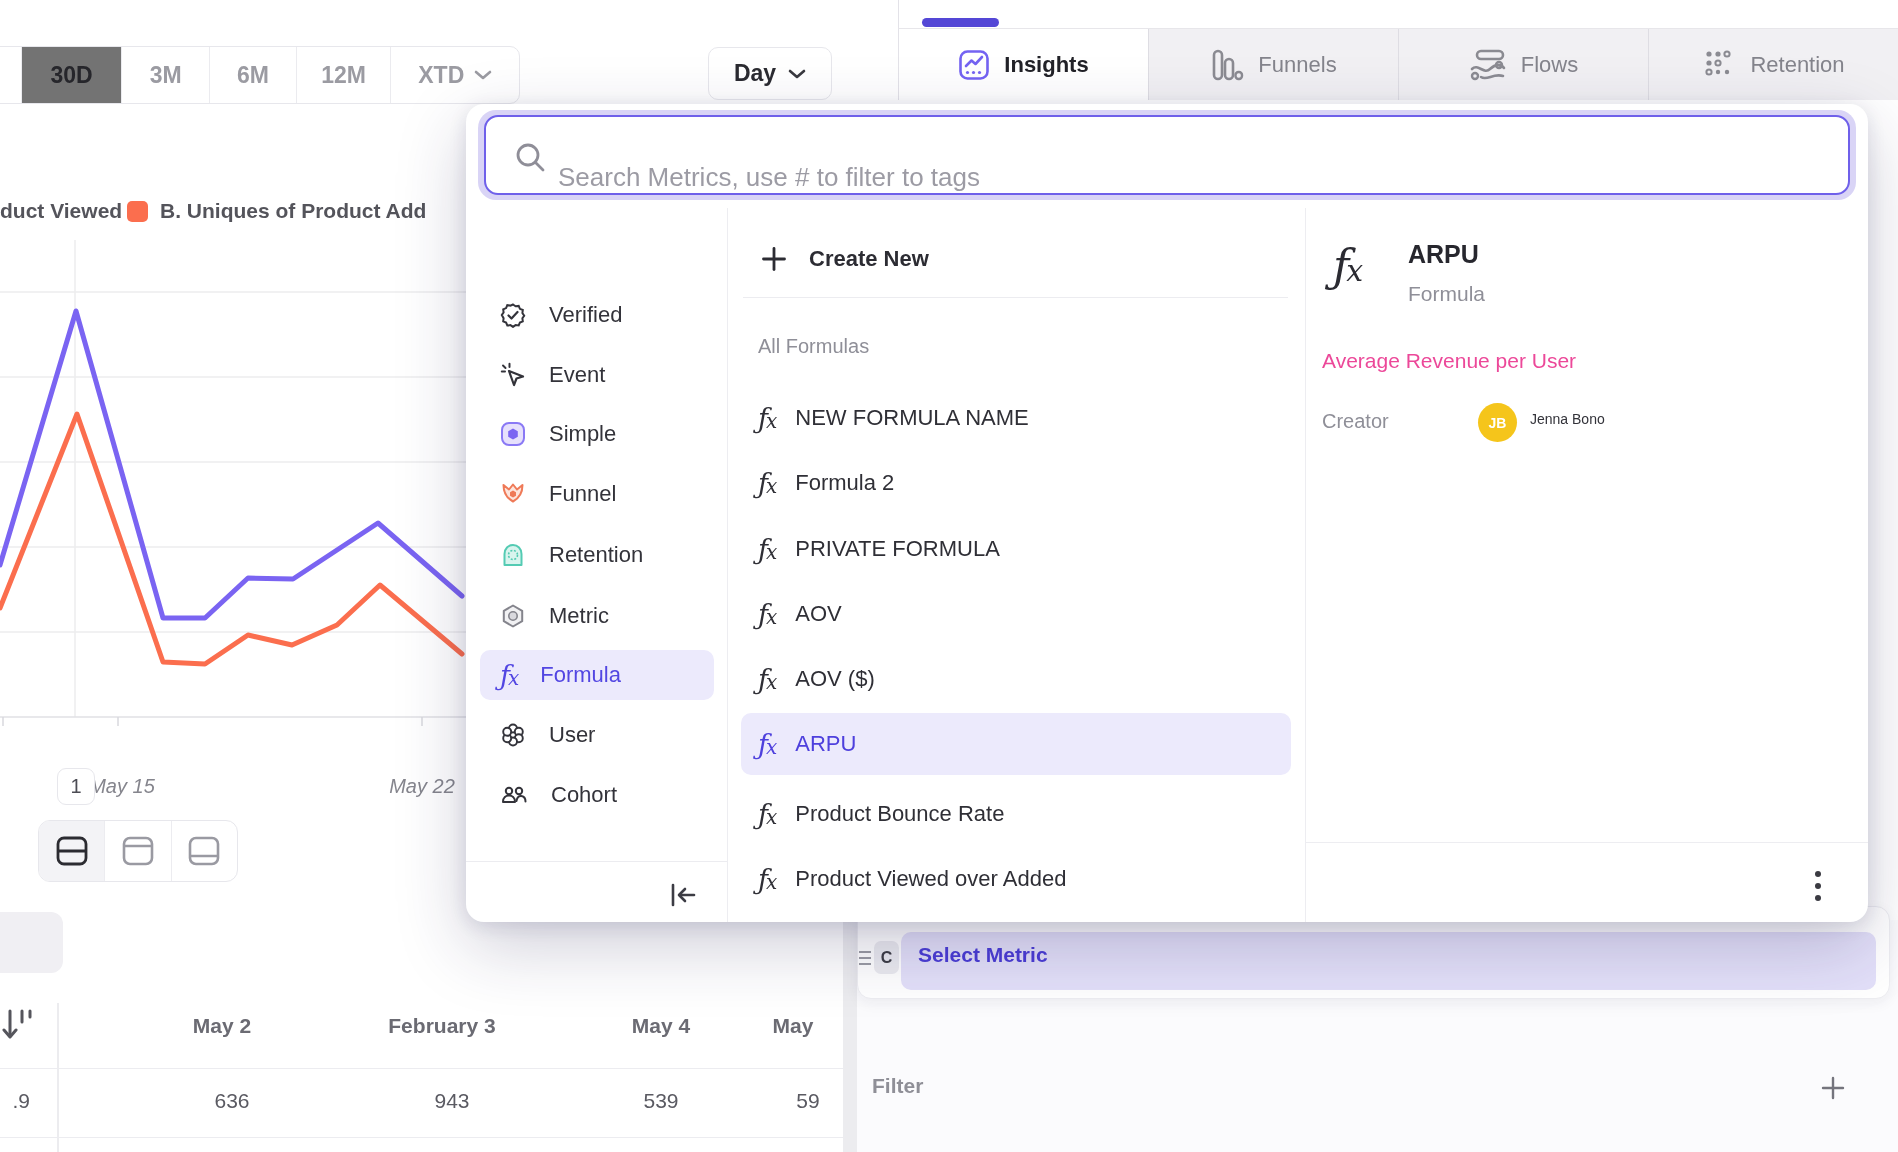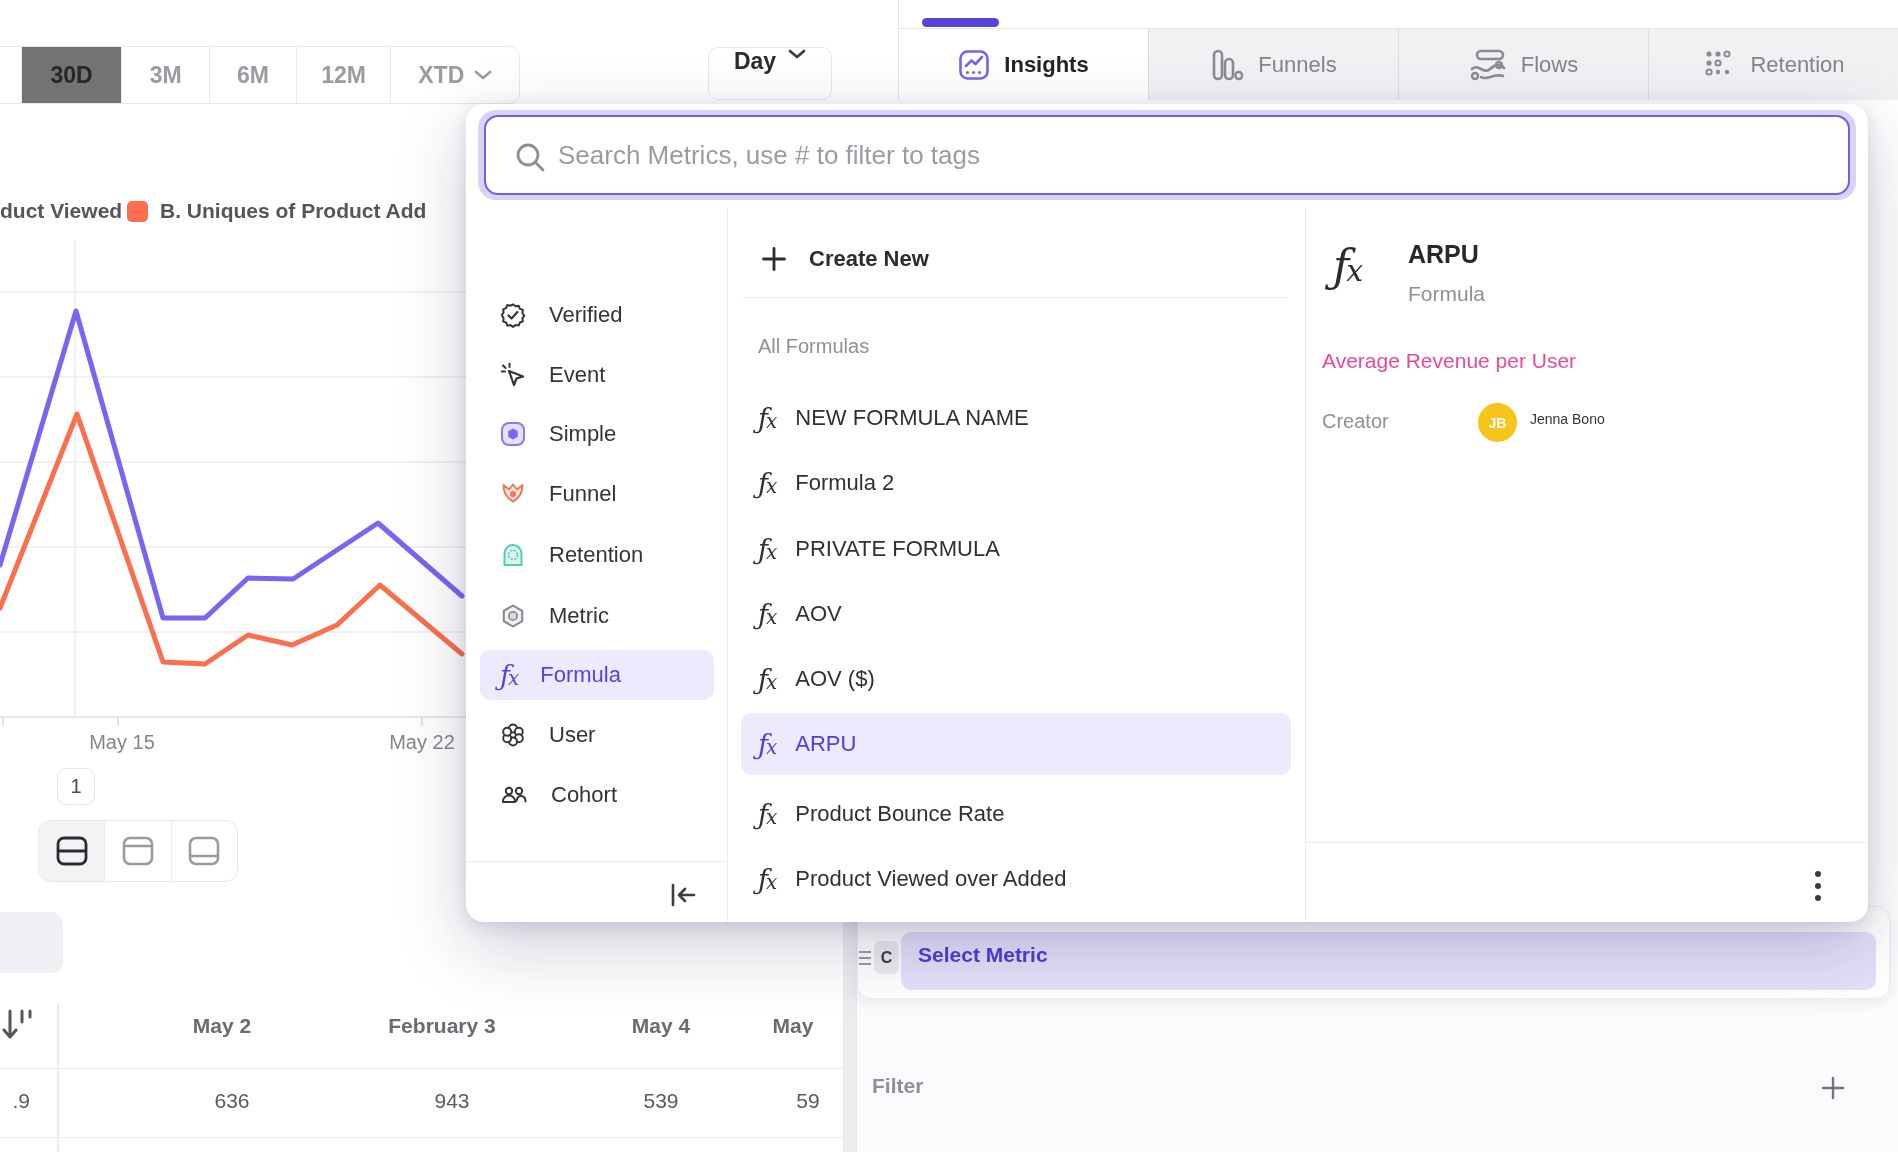--- a/index.html
+++ b/index.html
@@ -11,38 +11,38 @@
   
   .seg-control { position:absolute; left:-30px; top:46px; height:58px; width:550px;
     background:#fff; border:1px solid #e7e7ec; border-radius:10px; display:flex; overflow:hidden; }
   .seg { display:flex; align-items:center; justify-content:center; font-size:23px; font-weight:600;
     color:#9b9ba2; border-right:1px solid #ebebef; cursor:pointer; }
   .seg.cut { width:51px; }
   .seg.active { background:#737373; color:#26262b; }
   .seg-chevron { margin-left:10px; }
 
   .day-btn { position:absolute; left:708px; top:47px; width:124px; height:53px; background:#fff;
-    border:1px solid #e7e7ec; border-radius:10px; display:flex; align-items:flex-start; justify-content:center;
+    border:1px solid #e7e7ec; border-radius:10px; display:flex; align-items:center; justify-content:center;
     gap:12px; font-size:23px; font-weight:600; color:#2b2b31; }
 
   
   .tab-strip { position:absolute; left:898px; top:28px; width:1000px; height:72px; background:#f1f0f3;
     border-top:1px solid #e7e6ea; border-left:1px solid #e3e2e8; display:flex; }
   .tab { flex:1; display:flex; align-items:center; justify-content:center; gap:14px;
     border-right:1px solid #dedde3; font-size:22px; font-weight:500; color:#84848c; cursor:pointer; }
   .tab:last-child { border-right:none; }
   .tab.active { background:#fff; color:#222228; font-weight:600; }
   .tab-indicator { position:absolute; left:922px; top:18px; width:77px; height:9px; border-radius:4.5px; background:#5447d6; }
   .v-divider-top { position:absolute; left:898px; top:0; width:1px; height:28px; background:#e3e2e8; }
 
   
   .legend { position:absolute; top:198px; height:26px; display:flex; align-items:center; }
   .legend-text { font-size:21px; font-weight:600; color:#54545b; white-space:nowrap; }
   .legend-swatch { width:21px; height:21px; border-radius:5px; }
-  .axis-label { position:absolute; top:731px; font-size:20px; color:#85858d; width:120px; text-align:center; }
+  .axis-label { position:absolute; top:775px; font-size:20px; color:#85858d; width:120px; text-align:center;font-style:italic; }
 
   
   .page-btn { position:absolute; left:57px; top:768px; width:38px; height:37px; border:1px solid #e7e7ec;
     border-radius:9px; background:#fff; display:flex; align-items:center; justify-content:center;
     font-size:20px; color:#4c4c54; }
   .toggle-group { position:absolute; left:38px; top:820px; width:200px; height:62px; border:1px solid #e7e7ec;
     border-radius:12px; background:#fff; display:flex; overflow:hidden; }
   .toggle-cell { flex:1; display:flex; align-items:center; justify-content:center; border-right:1px solid #ececf0; cursor:pointer; }
   .toggle-cell:last-child { border-right:none; }
   .toggle-cell.active { background:#f3f3f6; }
@@ -65,21 +65,21 @@
   .c-badge { position:absolute; left:874px; top:941px; width:25px; height:33px; background:#ebebf0; border-radius:7px;
     display:flex; align-items:center; justify-content:center; font-size:16px; font-weight:700; color:#3c3c44; }
   .drag-handle { position:absolute; left:858px; top:948px; }
   .filter-label { position:absolute; left:872px; top:1074px; font-size:21px; font-weight:600; color:#8f8f97; }
 
   
   .dropdown { position:absolute; left:466px; top:104px; width:1402px; height:818px; background:#fff;
     border-radius:18px; box-shadow:0 24px 70px rgba(35,30,80,.22), 0 4px 18px rgba(35,30,80,.12); z-index:50; }
   .search-ring { position:absolute; left:12px; top:6px; width:1378px; height:90px; background:#d9d4f6; border-radius:18px; }
   .search-box { position:absolute; left:18px; top:11px; width:1366px; height:80px; background:#fff;
-    border:2px solid #6f60ea; border-radius:14px; display:flex; align-items:center; }
+    border:2px solid #6f60ea; border-radius:14px; display:flex; align-items:flex-end; }
   .search-box input { border:none; outline:none; width:1200px; margin-left:72px; font-size:26px; color:#33333a;
     font-family:"Liberation Sans", sans-serif; background:transparent; }
   .search-box input::placeholder { color:#9c9ba4; }
   .search-mag { position:absolute; left:28px; top:24px; }
 
   .col-div { position:absolute; top:104px; width:1px; height:714px; background:#ededf1; }
 
   .side-item { position:absolute; left:14px; width:234px; height:50px; display:flex; align-items:center;
     gap:23px; padding-left:20px; border-radius:10px; cursor:pointer; }
   .side-item .lbl { font-size:22px; color:#33333a; font-weight:500; }

